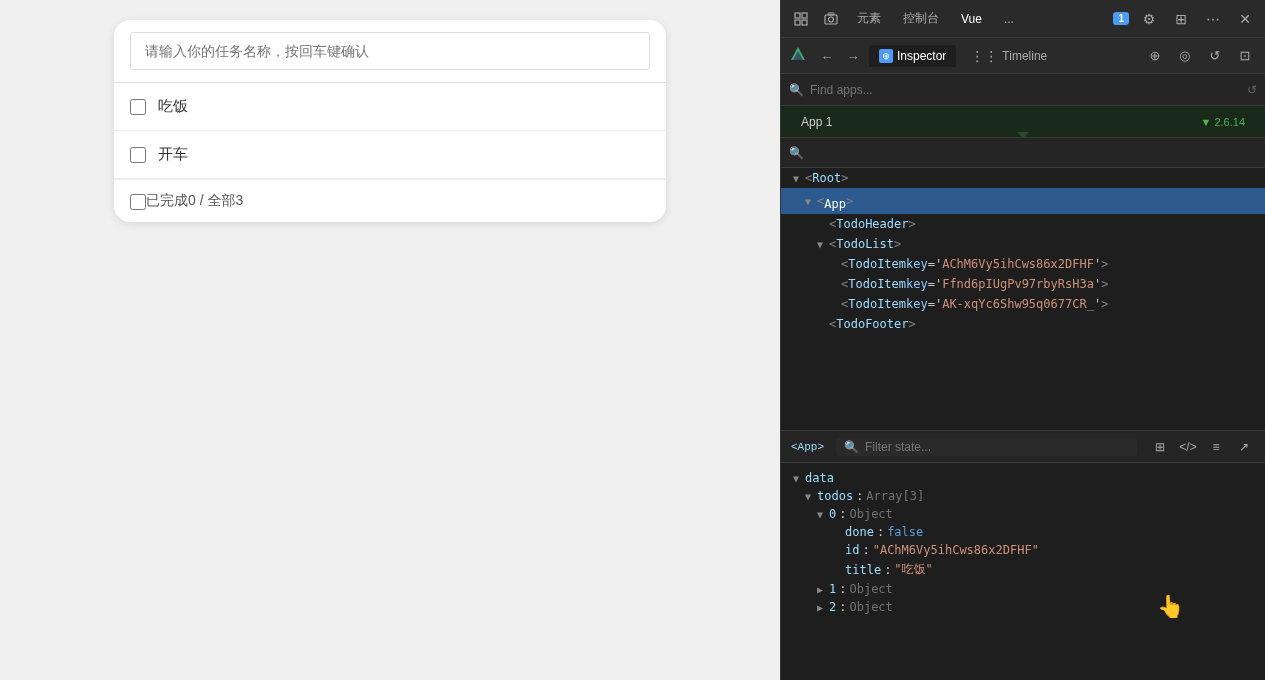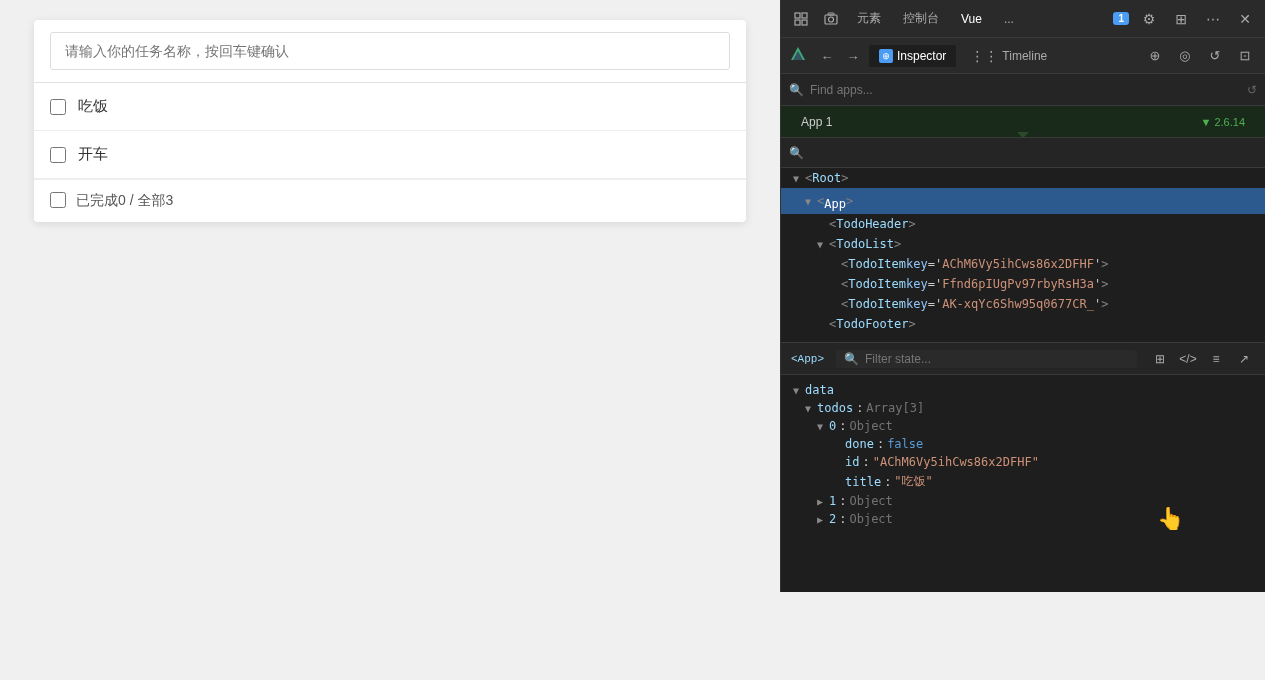--- a/index.html
+++ b/index.html
@@ -17,23 +17,23 @@
       width: 780px;
       height: 680px;
       background: #f0f0f0;
       display: flex;
       align-items: flex-start;
       justify-content: center;
       padding: 20px;
     }
 
     .todo-container {
-      width: 712px;
+      width: 552px;
       background: white;
-      border-radius: 4px;
+      border-radius: 16px;
       box-shadow: 0 2px 8px rgba(0,0,0,0.1);
       overflow: hidden;
     }
 
     .todo-input-wrap {
       padding: 12px 16px;
       border-bottom: 1px solid #e0e0e0;
     }
 
     .todo-input {
@@ -65,22 +65,21 @@
     .todo-footer {
       display: flex;
       align-items: center;
       justify-content: space-between;
       padding: 12px 16px;
       border-top: 1px solid #eee;
     }
 
     .todo-footer-left {
       display: flex;
-      align-items: flex-start;
-      gap: 10px;
+      align-items: flex-end;
     }
 
     .footer-checkbox {
       width: 16px;
       height: 16px;
     }
 
     .footer-status {
       font-size: 14px;
       color: #555;
@@ -93,21 +92,21 @@
       border-radius: 4px;
       padding: 8px 16px;
       font-size: 14px;
       cursor: pointer;
       white-space: nowrap;
     }
 
     
     .right-panel {
       width: 485px;
-      height: 592px;
+      height: 680px;
       background: #1e1e1e;
       display: flex;
       flex-direction: column;
       border-left: 1px solid #333;
     }
 
     
     .devtools-topbar {
       height: 38px;
       background: #2a2a2a;

